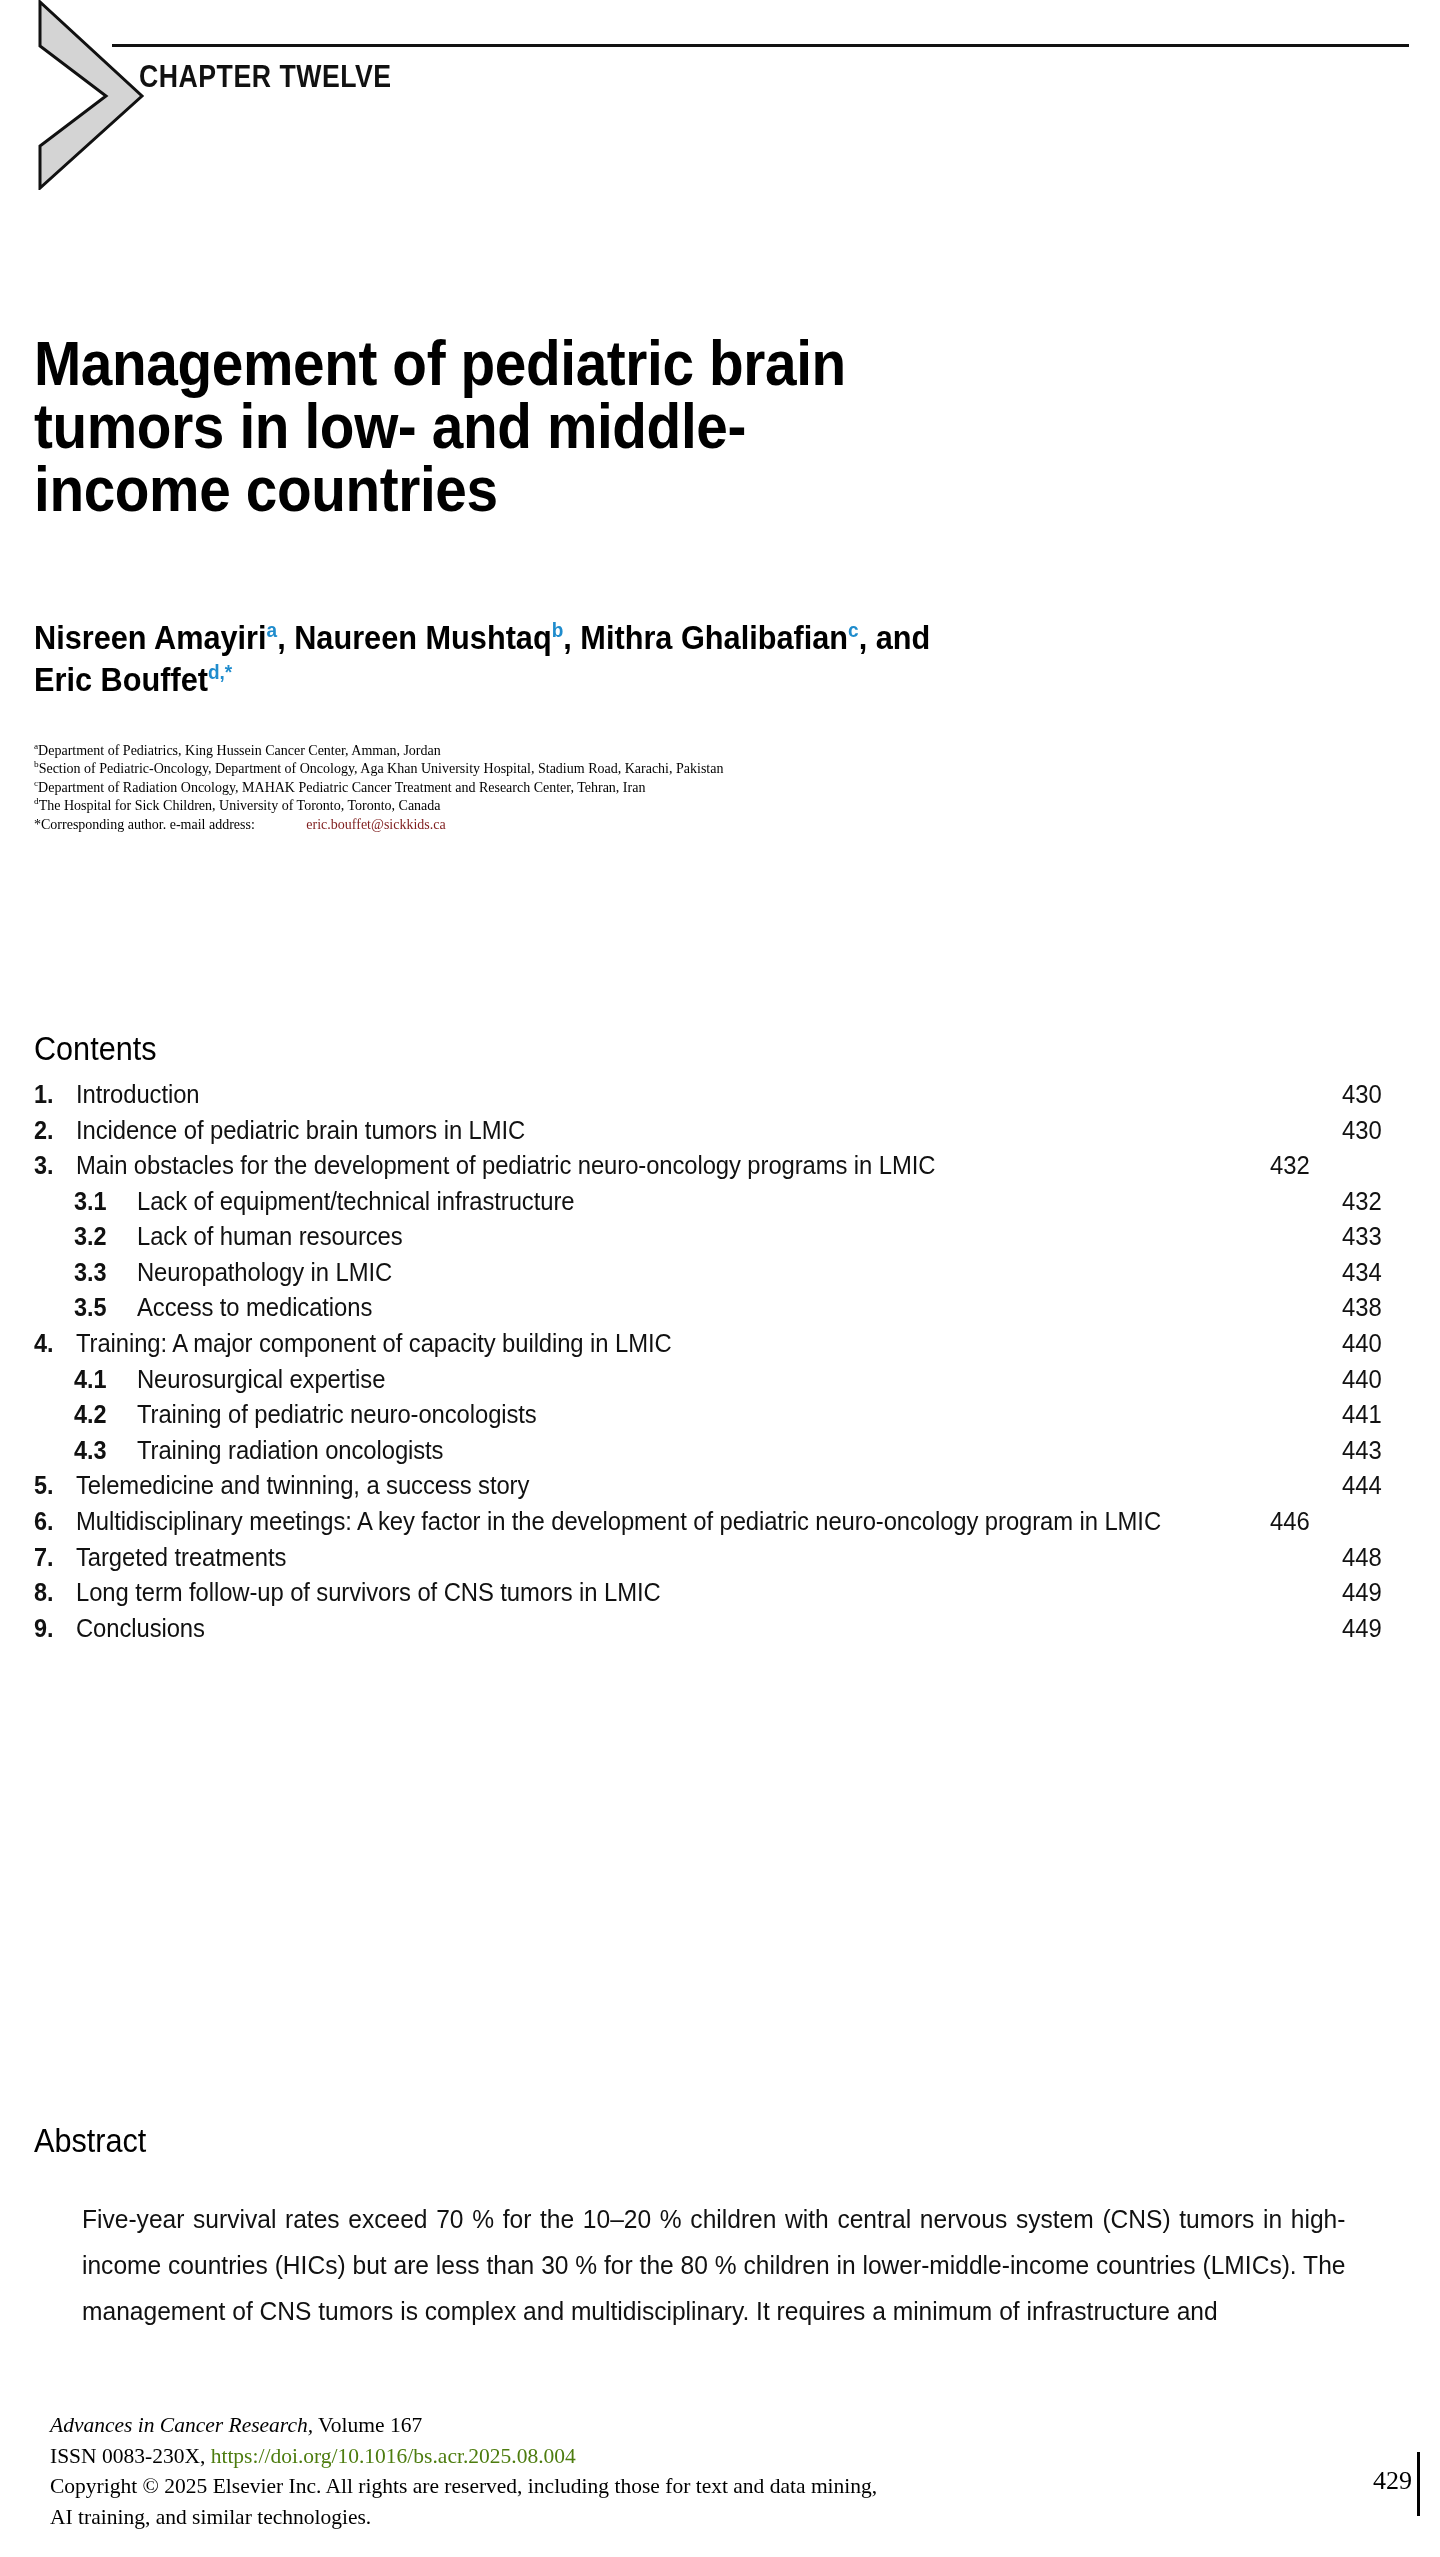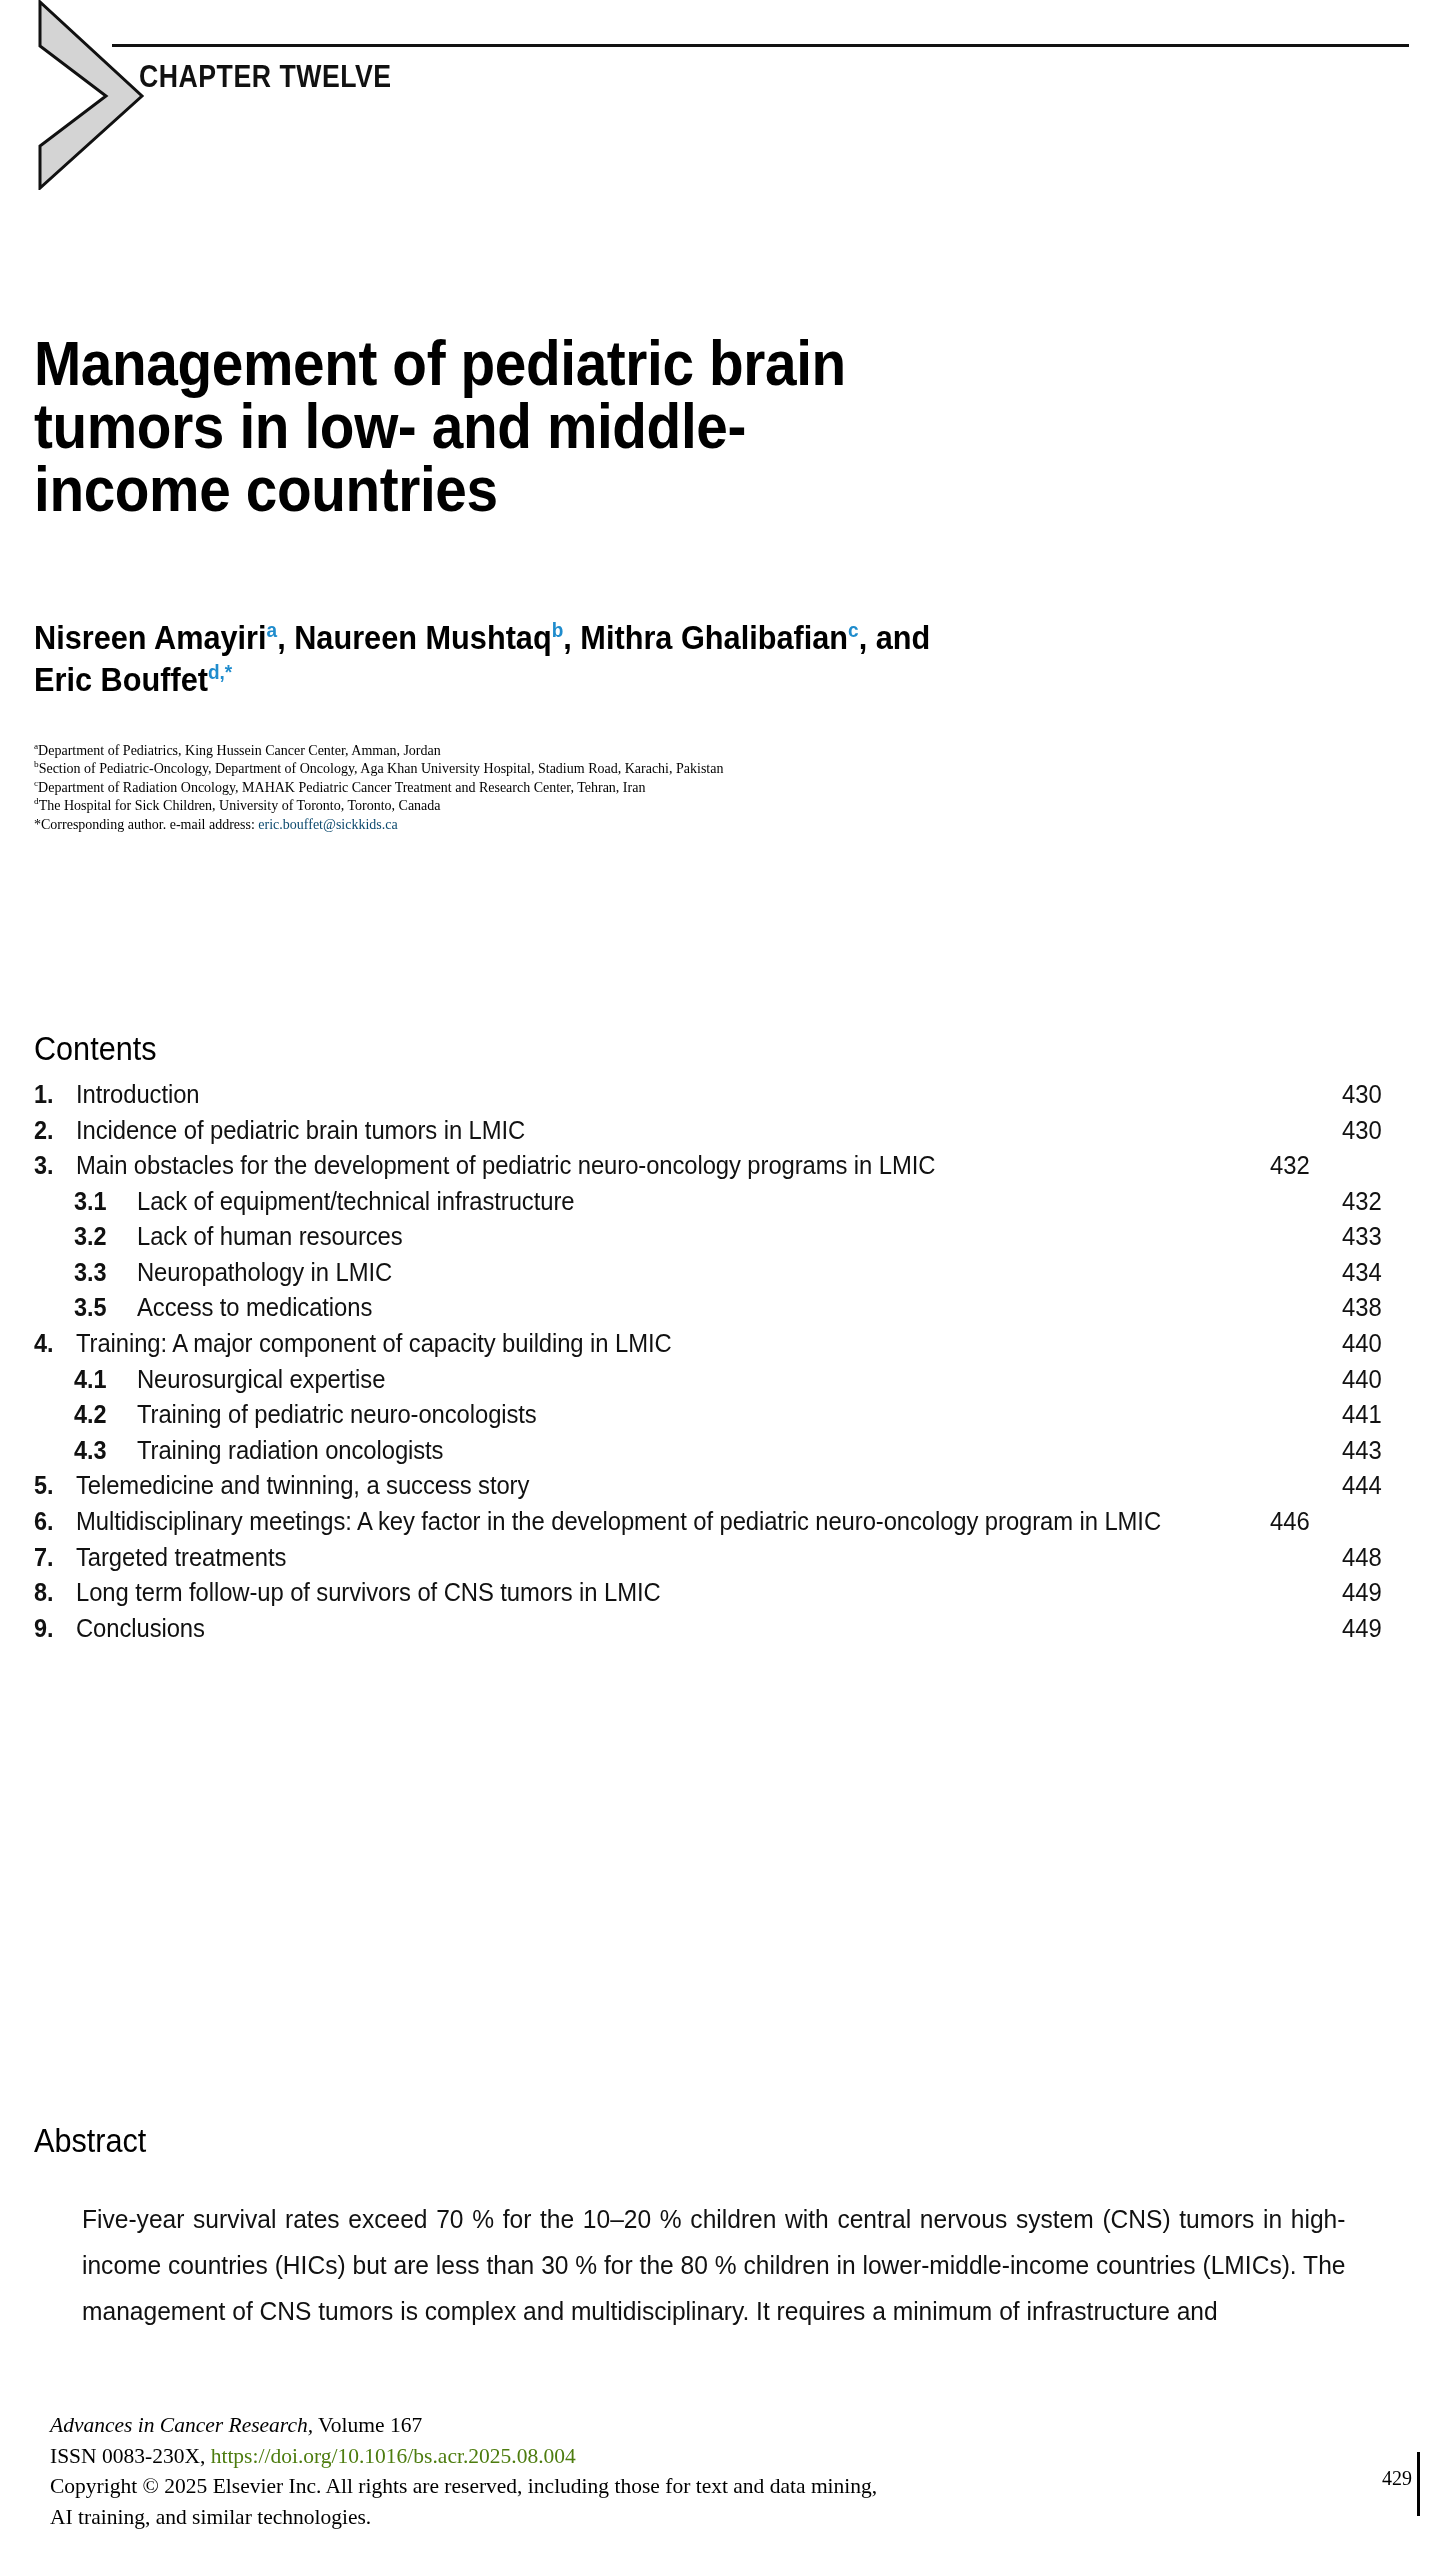--- a/index.html
+++ b/index.html
@@ -114,22 +114,23 @@
     color: #000000;
   }
   .affiliations .aff { display: block; }
   .affiliations sup {
     font-size: 0.66em;
     vertical-align: super;
     line-height: 0;
   }
   .affiliations a.email,
   .affiliations .email {
-    color: #0c4a6e;
+    color: #7f1d1d;
     text-decoration: none;
+    margin-left: 48px;
   }
 
   
   .section-heading {
     position: absolute;
     left: 34px;
     font-family: "Liberation Sans", sans-serif;
     font-weight: 400;
     font-size: 34px;
     line-height: 1;
@@ -214,21 +215,21 @@
   }
   .footer .fline { display: block; white-space: nowrap; }
   .footer .journal { font-style: italic; }
   .footer .doi { color: #4d7c0f; text-decoration: none; }
 
   .folio {
     position: absolute;
     right: 28px;
     top: 2468px;
     font-family: "Liberation Serif", serif;
-    font-size: 20px;
+    font-size: 26px;
     line-height: 1;
     color: #000000;
   }
   .folio-rule {
     position: absolute;
     right: 20px;
     top: 2452px;
     width: 3px;
     height: 64px;
     background: #000000;

